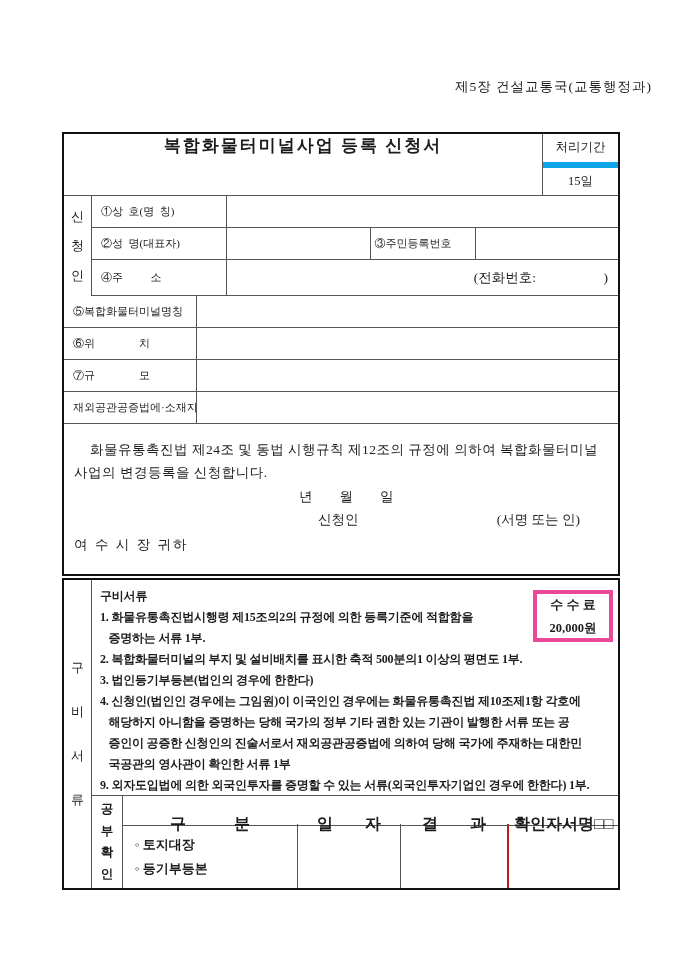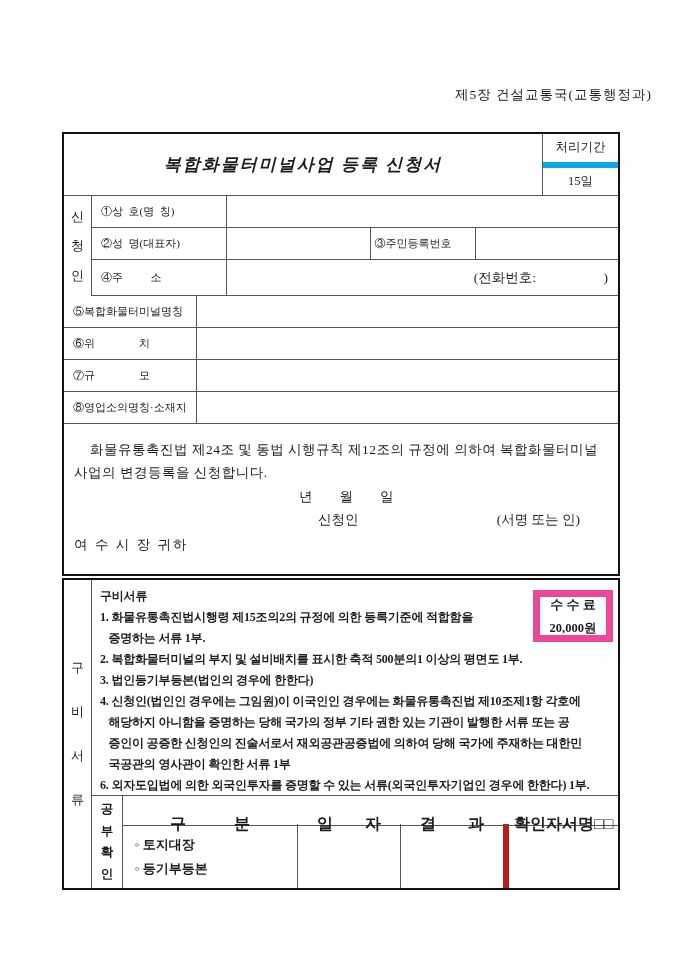--- a/index.html
+++ b/index.html
@@ -4,30 +4,30 @@
 <style>
   * { margin:0; padding:0; box-sizing:border-box; }
   html,body { width:680px; height:962px; background:#ffffff; }
   body {
     position:relative;
     font-family:"Liberation Serif","DejaVu Serif",serif;
     color:#1c1c1c;
     font-size:13px;
   }
   .hdr-note {
-    position:absolute; top:86px; right:28px;
+    position:absolute; top:78px; right:28px;
     font-size:13.5px; letter-spacing:1px;
   }
   .box { position:absolute; left:62px; width:558px; border:2px solid #111; background:#fff; }
   .box1 { top:132px; height:444px; }
   .box2 { top:578px; height:312px; }
   .row { display:flex; border-bottom:1px solid #555; }
   
   .title-row { height:62px; }
-  .title-cell { flex:1; display:flex; align-items:center; justify-content:center;font-style:italic; }
+  .title-cell { flex:1; display:flex; align-items:flex-start; justify-content:center; }
   .title-text { font-size:17px; font-weight:bold; letter-spacing:2px; }
   .proc-col { width:76px; border-left:1px solid #555; display:flex; flex-direction:column; }
   .proc-label, .proc-value {
     flex:1; display:flex; align-items:center; justify-content:center; font-size:12.5px;
   }
   .proc-label { border-bottom:6px solid #0ea5e9; }
   
   .app-block { display:flex; border-bottom:0; }
   .side-col {
     width:28px; border-right:1px solid #555;
@@ -58,38 +58,38 @@
   .st-signer { margin-left:244px; }
   .st-note { margin-left:auto; margin-right:38px; white-space:pre; }
   .st-recipient { margin-top:7px; letter-spacing:2px; }
   
   .box2-inner { display:flex; height:100%; }
   .doc-content { flex:1; position:relative; display:flex; flex-direction:column;font-weight:bold; }
   .doc-text { height:215px; padding:6px 0 0 8px; font-size:12px; line-height:21px; position:relative; }
   .doc-line { white-space:pre; letter-spacing:-0.2px; }
   .fee-box {
     position:absolute; top:10px; right:5px; width:80px; height:52px;
-    border:7px solid #ec4899; display:flex; flex-direction:column;
+    border:4px solid #ec4899; display:flex; flex-direction:column;
     align-items:center; justify-content:center; gap:3px; background:#fff;
   }
   .fee-label { font-size:13px; white-space:pre; }
   .fee-value { font-size:12.5px; }
   
   .check-table { height:93px; border-top:1px solid #555; display:flex; }
   .ct-side {
     width:31px; border-right:1px solid #555;
     display:flex; flex-direction:column; align-items:center; justify-content:space-evenly;
     font-size:12.5px;
   }
   .ct-main { flex:1; display:flex; flex-direction:column; }
   .ct-head { height:30px; display:flex; border-bottom:1px solid #555; }
   .ct-body { flex:1; display:flex; }
   .ct-c1 { width:175px; border-right:1px solid #555; }
   .ct-c2 { width:103px; border-right:1px solid #555; }
-  .ct-c3 { width:108px; border-right:6px solid #b91c1c; }
+  .ct-c3 { width:108px; border-right:2px solid #b91c1c; }
   .ct-c4 { flex:1; }
   .ct-hcell { display:flex; align-items:center; justify-content:center; font-size:16px; white-space:pre;margin-top:28px; }
   .ct-hcell-last { justify-content:flex-start; padding-left:5px; }
   .ct-items { display:flex; flex-direction:column; justify-content:center; gap:6px; padding-left:12px; font-size:13px; }
 </style>
 </head>
 <body>
 
 <div class="hdr-note">제5장 건설교통국(교통행정과)</div>
 
@@ -135,21 +135,21 @@
   </div>
   <div class="frow h32">
     <div class="lbl lbl-w163">⑥위                치</div>
     <div class="val"></div>
   </div>
   <div class="frow h32">
     <div class="lbl lbl-w163">⑦규                모</div>
     <div class="val"></div>
   </div>
   <div class="frow h32">
-    <div class="lbl lbl-w163">⑧영업소의명칭·소재지</div>
+    <div class="lbl lbl-w163">재외공관공증법에·소재지</div>
     <div class="val"></div>
   </div>
 
   <div class="statement">
     <div class="st-l1">화물유통촉진법 제24조 및 동법 시행규칙 제12조의 규정에 의하여 복합화물터미널</div>
     <div class="st-l2">사업의 변경등록을 신청합니다.</div>
     <div class="st-date">년        월        일</div>
     <div class="st-sign">
       <span class="st-signer">신청인</span>
       <span class="st-note">(서명 또는 인)</span>
@@ -171,21 +171,21 @@
       <div class="doc-text">
         <div class="doc-line">구비서류</div>
         <div class="doc-line">1. 화물유통촉진법시행령 제15조의2의 규정에 의한 등록기준에 적합함을</div>
         <div class="doc-line">   증명하는 서류 1부.</div>
         <div class="doc-line">2. 복합화물터미널의 부지 및 설비배치를 표시한 축적 500분의1 이상의 평면도 1부.</div>
         <div class="doc-line">3. 법인등기부등본(법인의 경우에 한한다)</div>
         <div class="doc-line">4. 신청인(법인인 경우에는 그임원)이 이국인인 경우에는 화물유통촉진법 제10조제1항 각호에</div>
         <div class="doc-line">   해당하지 아니함을 증명하는 당해 국가의 정부 기타 권한 있는 기관이 발행한 서류 또는 공</div>
         <div class="doc-line">   증인이 공증한 신청인의 진술서로서 재외공관공증법에 의하여 당해 국가에 주재하는 대한민</div>
         <div class="doc-line">   국공관의 영사관이 확인한 서류 1부</div>
-        <div class="doc-line">6. 외자도입법에 의한 외국인투자를 증명할 수 있는 서류(외국인투자기업인 경우에 한한다) 1부.</div>
+        <div class="doc-line">9. 외자도입법에 의한 외국인투자를 증명할 수 있는 서류(외국인투자기업인 경우에 한한다) 1부.</div>
         <div class="fee-box">
           <div class="fee-label">수 수 료</div>
           <div class="fee-value">20,000원</div>
         </div>
       </div>
 
       <div class="check-table">
         <div class="ct-side">
           <span>공</span>
           <span>부</span>

